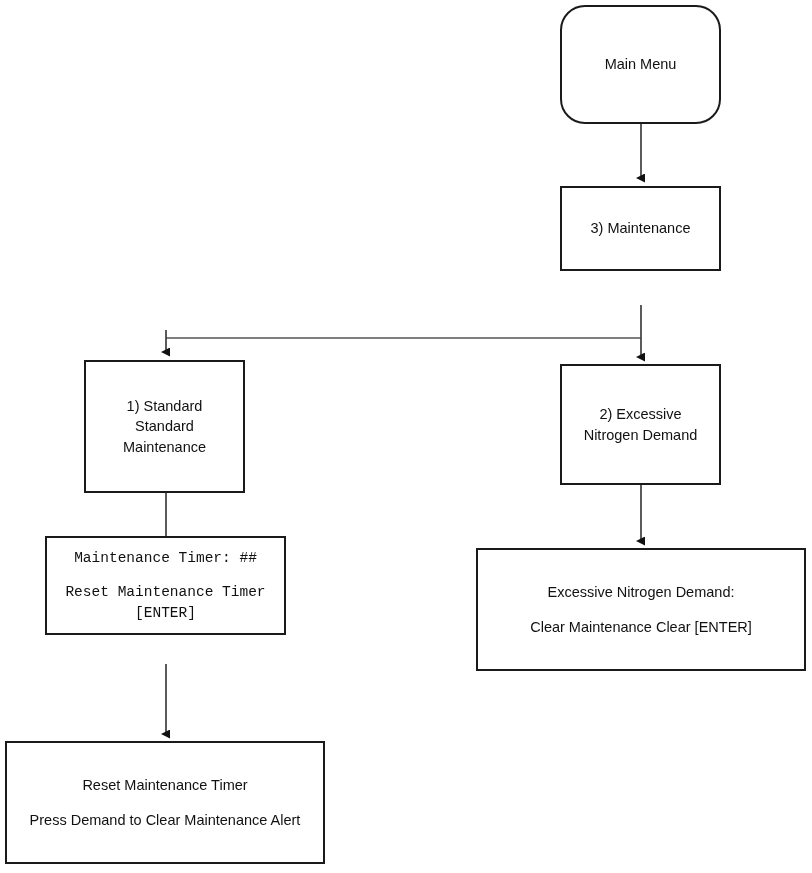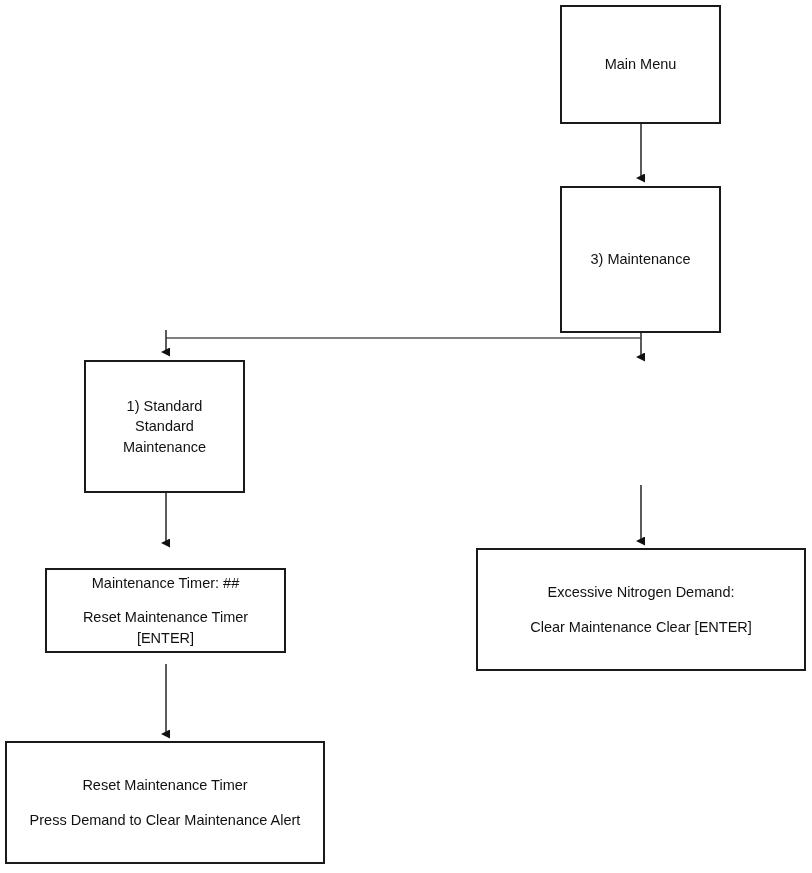--- a/index.html
+++ b/index.html
@@ -45,25 +45,25 @@
   }
   .node .line {
     display: block;
     white-space: nowrap;
   }
   .node .spacer {
     display: block;
     height: 14px;
   }
   
-  #node-main-menu        { left: 560px; top: 5px;   width: 161px; height: 119px; }
-  #node-maintenance      { left: 560px; top: 186px; width: 161px; height: 147px; }
+  #node-main-menu        { left: 560px; top: 5px;   width: 161px; height: 119px; border-radius: 25px; }
+  #node-maintenance      { left: 560px; top: 186px; width: 161px; height: 85px; }
   #node-standard         { left: 84px;  top: 360px; width: 161px; height: 133px; }
   #node-excessive        { left: 560px; top: 364px; width: 161px; height: 121px; }
-  #node-timer-screen     { left: 45px;  top: 568px; width: 241px; height: 85px; }
+  #node-timer-screen     { left: 45px;  top: 536px; width: 241px; height: 99px; font-family: Liberation Mono, monospace; }
   #node-excessive-screen { left: 476px; top: 548px; width: 330px; height: 123px; }
   #node-reset-screen     { left: 5px;   top: 741px; width: 320px; height: 123px; }
 </style>
 </head>
 <body>
 
 <div id="canvas">
 
   <svg id="edges" viewBox="0 0 812 873" width="812" height="873" xmlns="http://www.w3.org/2000/svg">
     <defs>
@@ -109,20 +109,24 @@
   <div class="node" id="node-maintenance">
     <span class="line">3) Maintenance</span>
   </div>
 
   <div class="node" id="node-standard">
     <span class="line">1) Standard</span>
     <span class="line">Standard</span>
     <span class="line">Maintenance</span>
   </div>
 
+  <div class="node" id="node-excessive">
+    <span class="line">2) Excessive</span>
+    <span class="line">Nitrogen Demand</span>
+  </div>
 
   <div class="node" id="node-timer-screen">
     <span class="line">Maintenance Timer: ##</span>
     <span class="spacer"></span>
     <span class="line">Reset Maintenance Timer</span>
     <span class="line">[ENTER]</span>
   </div>
 
   <div class="node" id="node-excessive-screen">
     <span class="line">Excessive Nitrogen Demand:</span>

